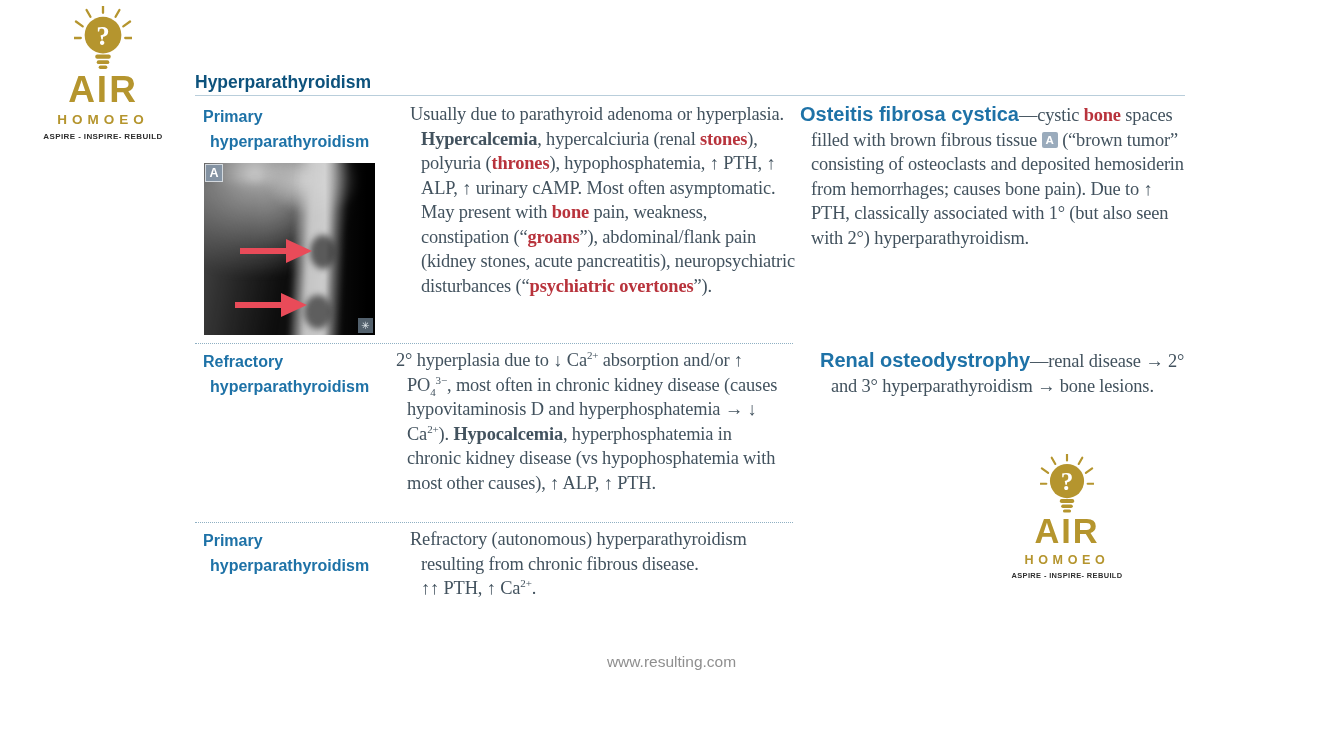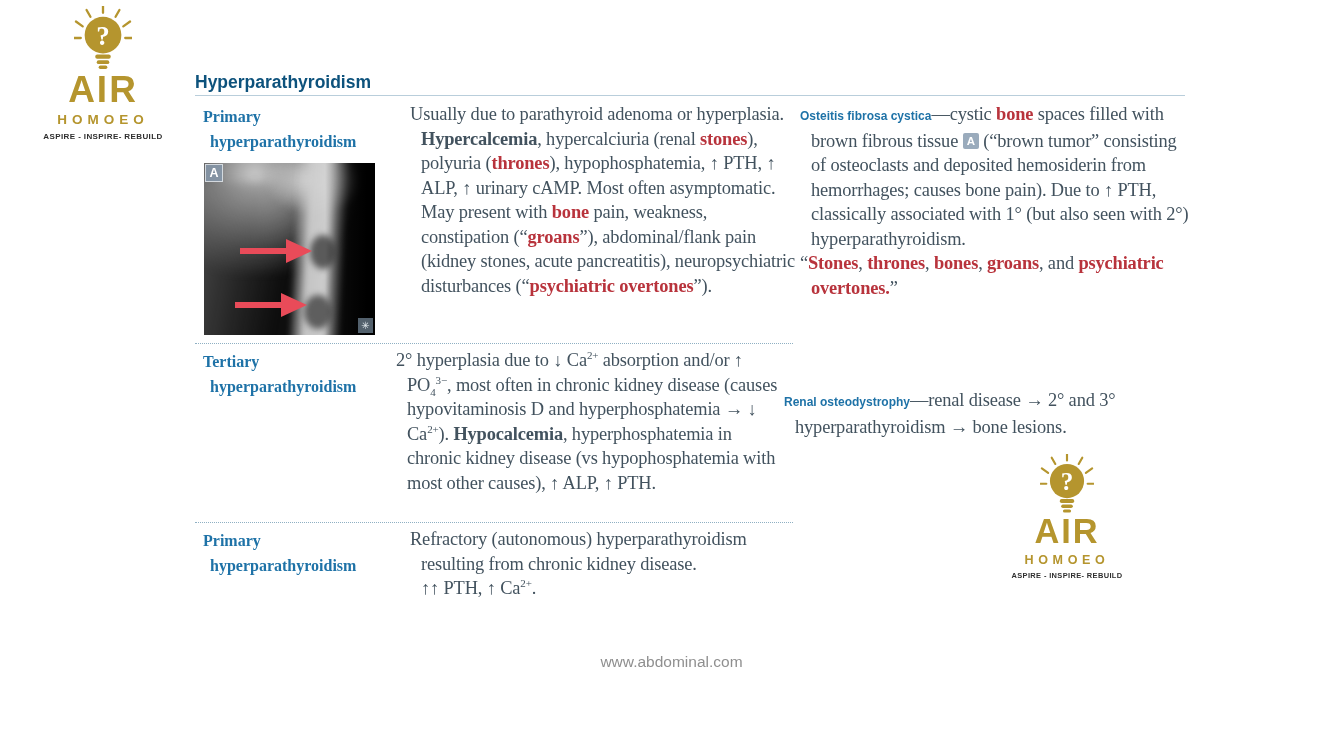--- a/index.html
+++ b/index.html
@@ -16,28 +16,28 @@
   .logo-air{font-weight:bold;color:#b5952e;font-size:37px;letter-spacing:2px;line-height:1;margin-top:1px;}
   .logo-homoeo{font-weight:bold;color:#b5952e;font-size:13.5px;letter-spacing:5px;margin-top:4px;}
   .logo-tagline{font-weight:bold;color:#2e2e2e;font-size:8px;letter-spacing:.4px;margin-top:5px;white-space:nowrap;}
 
   
   .section-title{left:195px;top:72px;font-size:17.5px;font-weight:bold;color:#0d527c;}
   .title-rule{left:195px;top:95px;width:990px;border-top:1.5px solid #b9cedb;height:0;}
   .divider{border-top:1.6px dotted #8fb0c3;height:0;}
 
   
-  .term{font-size:16px;font-weight:bold;color:#1e72a7;line-height:25px;font-family:Liberation Serif, serif;}
+  .term{font-size:16px;font-weight:bold;color:#1e72a7;line-height:25px;}
   .term .t2{padding-left:7px;}
   .serif{font-family:"Liberation Serif","DejaVu Serif",serif;font-size:18.4px;line-height:24.5px;color:#42525e;letter-spacing:-0.15px;}
   .cell p{margin:0;padding-left:11px;text-indent:-11px;}
   .s-p{}
   .s-b{font-weight:bold;font-family:Liberation Serif, serif;}
   .s-r{font-weight:bold;color:#b8333c;}
-  .s-h{font-family:"Liberation Sans",sans-serif;font-weight:bold;color:#1e72a7;font-size:12px;letter-spacing:0;}
+  .s-h{font-family:"Liberation Sans",sans-serif;font-weight:bold;color:#1e72a7;font-size:20px;letter-spacing:0;}
   .cell sup{font-size:11px;line-height:0;}
   .cell sub{font-size:11px;line-height:0;}
   .inline-badge{display:inline-block;background:#9aabbc;color:#fff;font-family:"Liberation Sans",sans-serif;
     font-weight:bold;font-size:11.5px;line-height:14px;padding:1px 4px;border-radius:2px;vertical-align:2px;text-indent:0;}
 
   
   .xray{left:204px;top:163px;width:171px;height:172px;background:#0e0e0e;overflow:hidden;}
   .xray>div{position:absolute;}
   .xr-wash{left:-30px;top:-40px;width:180px;height:150px;
     background:radial-gradient(ellipse at 45% 35%,rgba(225,225,225,.9),rgba(140,140,140,.35) 55%,rgba(0,0,0,0) 75%);
@@ -116,47 +116,46 @@
   <div class="figure-badge">A</div>
   <div class="media-icon">✳</div>
 </div>
 
 <div class="abs cell serif" style="left:410px;top:102px;width:388px;">
     <p><span class="s-p">Usually due to parathyroid adenoma or hyperplasia. </span><span class="s-b">Hypercalcemia</span><span class="s-p">, hypercalciuria (renal </span><span class="s-r">stones</span><span class="s-p">), polyuria (</span><span class="s-r">thrones</span><span class="s-p">), hypophosphatemia, ↑ PTH, ↑ ALP, ↑ urinary cAMP. Most often asymptomatic. May present with </span><span class="s-r">bone</span><span class="s-p"> pain, weakness, constipation (“</span><span class="s-r">groans</span><span class="s-p">”), abdominal/flank pain (kidney stones, acute pancreatitis), neuropsychiatric disturbances (“</span><span class="s-r">psychiatric overtones</span><span class="s-p">”).</span></p>
   </div>
 
 <div class="abs cell serif" style="left:800px;top:102px;width:392px;">
     <p><span class="s-h">Osteitis fibrosa cystica</span><span class="s-p">—cystic </span><span class="s-r">bone</span><span class="s-p"> spaces filled with brown fibrous tissue </span><span class="inline-badge">A</span><span class="s-p"> (“brown tumor” consisting of osteoclasts and deposited hemosiderin from hemorrhages; causes bone pain). Due to ↑ PTH, classically associated with 1° (but also seen with 2°) hyperparathyroidism.</span></p>
-    <p><span class="s-p">“</span><span class="s-r">Stones</span><span class="s-p">, </span><span class="s-r">thrones</span><span class="s-p">, </span><span class="s-r">bones</span><span class="s-p">, </span><span class="s-r">groans</span><span class="s-p">, and </span><span class="s-r">psychiatric overtones.</span><span class="s-p">”</span></p>
   </div>
 
 <div class="abs divider" style="left:195px;top:343px;width:598px;"></div>
 
 <div class="abs term" style="left:203px;top:349px;">
-  <span>Tertiary</span><br>
+  <span>Refractory</span><br>
   <span class="t2">hyperparathyroidism</span>
 </div>
 
 <div class="abs cell serif" style="left:396px;top:348px;width:388px;">
     <p><span class="s-p">2° hyperplasia due to ↓ Ca</span><sup>2+</sup><span class="s-p"> absorption and/or ↑ PO</span><sub>4</sub><sup>3−</sup><span class="s-p">, most often in chronic kidney disease (causes hypovitaminosis D and hyperphosphatemia → ↓ Ca</span><sup>2+</sup><span class="s-p">). </span><span class="s-b">Hypocalcemia</span><span class="s-p">, hyperphosphatemia in chronic kidney disease (vs hypophosphatemia with most other causes), ↑ ALP, ↑ PTH.</span></p>
   </div>
 
-<div class="abs cell serif" style="left:784px;top:348px;width:392px;margin-top:40px;">
+<div class="abs cell serif" style="left:820px;top:348px;width:392px;">
     <p><span class="s-h">Renal osteodystrophy</span><span class="s-p">—renal disease → 2° and 3° hyperparathyroidism → bone lesions.</span></p>
   </div>
 
 <div class="abs divider" style="left:195px;top:522px;width:598px;"></div>
 
 <div class="abs term" style="left:203px;top:528px;">
   <span>Primary</span><br>
   <span class="t2">hyperparathyroidism</span>
 </div>
 
 <div class="abs cell serif" style="left:410px;top:527px;width:388px;">
-    <p><span class="s-p">Refractory (autonomous) hyperparathyroidism resulting from chronic kidney disease.</span><br><span class="s-p">↑↑ PTH, ↑ Ca</span><sup>2+</sup><span class="s-p">.</span></p>
+    <p><span class="s-p">Refractory (autonomous) hyperparathyroidism resulting from chronic fibrous disease.</span><br><span class="s-p">↑↑ PTH, ↑ Ca</span><sup>2+</sup><span class="s-p">.</span></p>
   </div>
 
 <div class="logo" id="logo-bottom">
   <svg width="58" height="64" viewBox="0 0 60 66">
     <g stroke="#b5952e" stroke-width="2.4" stroke-linecap="round">
       <line x1="30" y1="7" x2="30" y2="0"></line>
       <line x1="17" y1="11" x2="13" y2="4"></line>
       <line x1="43" y1="11" x2="47" y2="4"></line>
       <line x1="9" y1="21" x2="2" y2="16"></line>
       <line x1="51" y1="21" x2="58" y2="16"></line>
@@ -167,13 +166,13 @@
     <text x="30" y="40" font-size="28" font-weight="bold" fill="#ffffff" text-anchor="middle" font-family="Liberation Serif, serif">?</text>
     <rect x="22" y="50" width="16" height="4.5" rx="2" fill="#b5952e"></rect>
     <rect x="23.5" y="56" width="13" height="4" rx="2" fill="#b5952e"></rect>
     <rect x="25.5" y="61.5" width="9" height="3.5" rx="1.7" fill="#b5952e"></rect>
   </svg>
   <div class="logo-air">AIR</div>
   <div class="logo-homoeo">HOMOEO</div>
   <div class="logo-tagline">ASPIRE - INSPIRE- REBUILD</div>
 </div>
 
-<div class="abs footer">www.abdominal.com</div>
+<div class="abs footer">www.resulting.com</div>
 
 </body></html>

